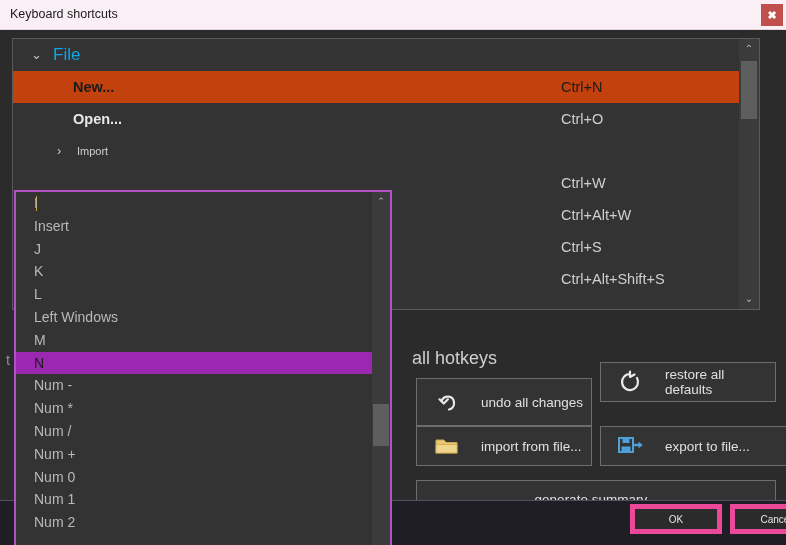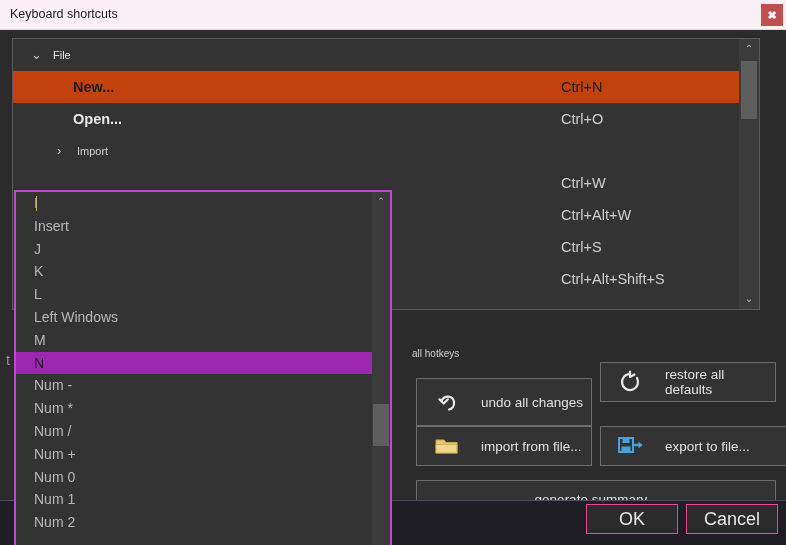--- a/index.html
+++ b/index.html
@@ -104,22 +104,22 @@
     line-height: 32px;
     font-size: 13px;
     color: #c8c8c8;
   }
   .tree-row .label-group {
     position: absolute;
     left: 40px;
     top: 0;
     height: 32px;
     line-height: 32px;
-    font-size: 11px;
-    color: #e5e5e5;
+    font-size: 17px;
+    color: #0ea5e9;
     white-space: nowrap;
   }
   .tree-row .label-cmd {
     position: absolute;
     left: 60px;
     top: 0;
     height: 32px;
     line-height: 32px;
     font-size: 14.5px;
     font-weight: bold;
@@ -191,21 +191,21 @@
     width: 16px;
     background: #5e5e5e;
     cursor: pointer;
   }
 
   
   .hotkeys-label {
     position: absolute;
     left: 412px;
     top: 318px;
-    font-size: 10px;
+    font-size: 18px;
     color: #cfcfcf;
   }
   .btn {
     position: absolute;
     background: #333333;
     border: 1px solid #6d6d6d;
     box-sizing: border-box;
     color: #e0e0e0;
     font-size: 13.5px;
     cursor: pointer;
@@ -246,28 +246,29 @@
     left: 0;
     top: 500px;
     width: 786px;
     height: 45px;
     background: #1e1e24;
     border-top: 1px solid #4b5160;
   }
   .bottom-btn {
     position: absolute;
     background: #2b2b2b;
-    border: 1px solid #ec4899;
+    border: 5px solid #ec4899;
     box-sizing: border-box;
     color: #e6e6e6;
-    font-size: 18px;
+    font-size: 10px;
     display: flex;
     align-items: center;
     justify-content: center;
     cursor: pointer;
+    margin-left: 44px;
   }
   #btn-ok { left: 586px; top: 504px; width: 92px; height: 30px; }
   #btn-cancel { left: 686px; top: 504px; width: 92px; height: 30px; }
 
   
   .bg-text {
     position: absolute;
     left: 6px;
     top: 322px;
     font-size: 14.5px;

